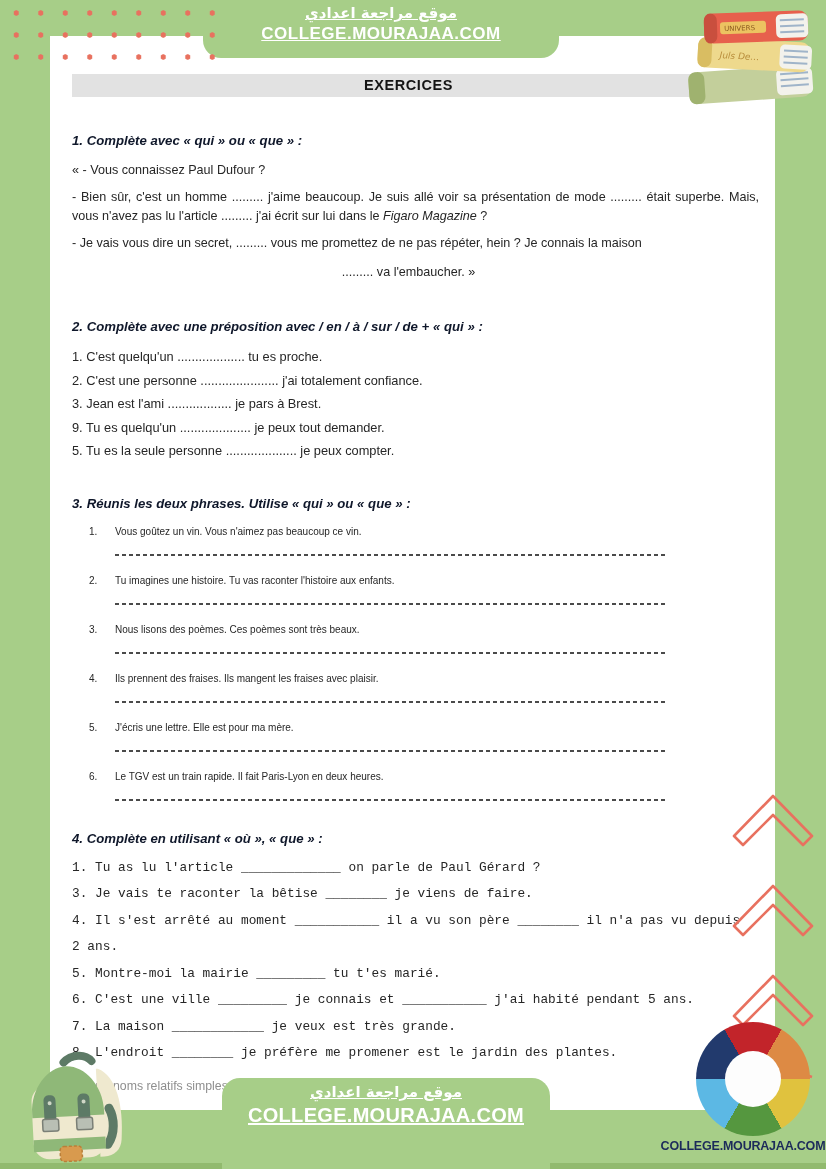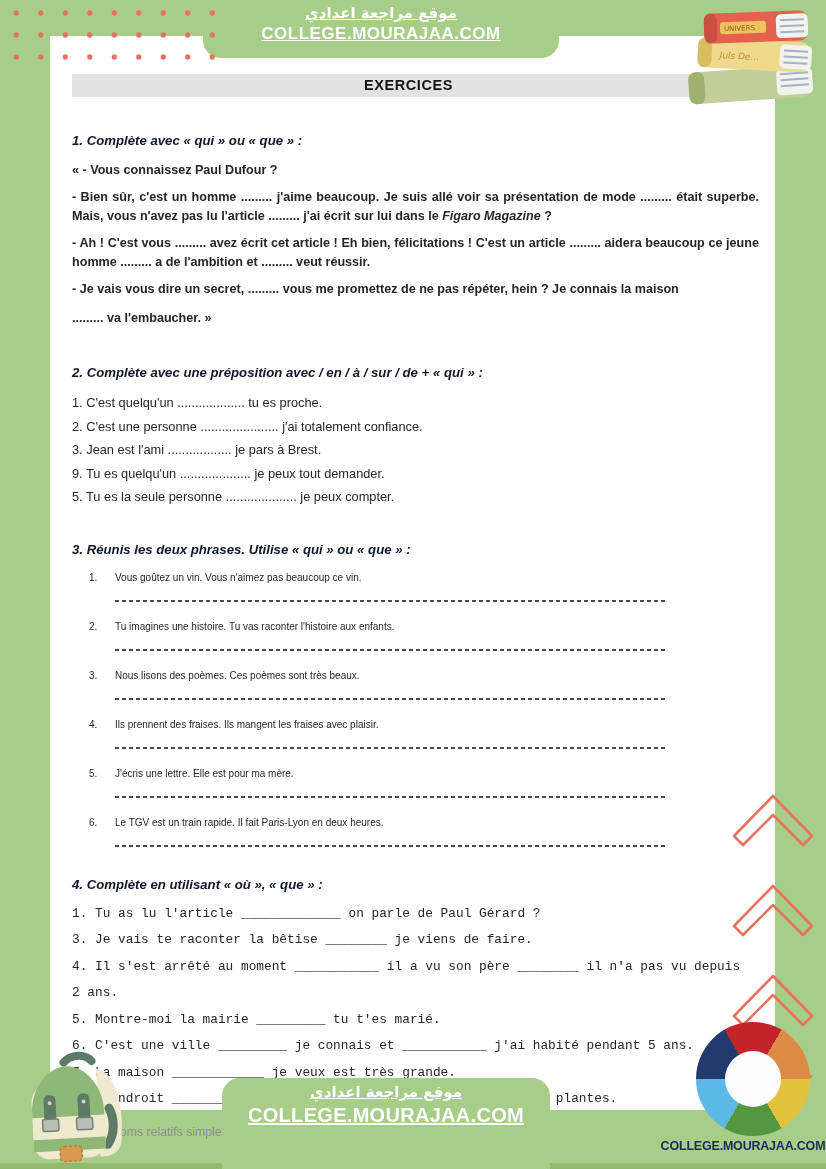--- a/index.html
+++ b/index.html
@@ -55,24 +55,24 @@
     font-size:12.5px;font-weight:bold;color:#1c2b5a;letter-spacing:-0.2px;
   }
   
   .content{position:absolute;left:22px;top:0;width:673px;}
   .title-bar{
     margin-top:38px;height:23px;line-height:23px;background:#e2e2e2;
     text-align:center;font-weight:bold;font-size:14.5px;letter-spacing:.6px;color:#141414;
   }
   .ex-title{font-size:13.2px;font-weight:bold;font-style:italic;color:#0f172a;}
   .ex1-title{margin-top:36px;}
-  .para{font-size:12.6px;line-height:19px;margin-top:8px;font-weight:bold;}
+  .para{font-size:12.6px;line-height:19px;margin-top:8px;}
   .just{text-align:justify;margin-right:-14px;}
   .p1{margin-top:13px;}
-  .p5{margin-top:10px;}
+  .p5{margin-top:10px;text-align:center;}
   .ex2-title{margin-top:37px;}
   .ex2-items{margin-top:11px;}
   .ex2-items .item{font-size:12.8px;line-height:23.5px;}
   .ex3-title{margin-top:33px;}
   .ex3-list{margin-top:13px;}
   .ex3-item{margin-bottom:17px;}
   .ex3-item .row{font-size:10px;line-height:16px;}
   .ex3-item .num{display:inline-block;width:26px;margin-left:17px;}
   .answer-line{
     height:2px;margin:14px 0 0 43px;width:553px;
@@ -89,21 +89,20 @@
 <div class="canvas">
 
   <div class="page">
     <div class="content">
 
       <div class="title-bar">EXERCICES</div>
 
       <div class="ex-title ex1-title">1. Complète avec « qui » ou « que » :</div>
       <div class="para p1">« - Vous connaissez Paul Dufour ?</div>
       <div class="para just"><span>- Bien sûr, c'est un homme ......... j'aime beaucoup. Je suis allé voir sa présentation de mode ......... était superbe. Mais, vous n'avez pas lu l'article ......... j'ai écrit sur lui dans le </span><span style="font-style:italic">Figaro Magazine</span><span> ?</span></div>
-      <div class="para just">- Ah ! C'est vous ......... avez écrit cet article ! Eh bien, félicitations ! C'est un article ......... aidera beaucoup ce jeune homme ......... a de l'ambition et ......... veut réussir.</div>
       <div class="para">- Je vais vous dire un secret, ......... vous me promettez de ne pas répéter, hein ? Je connais la maison</div>
       <div class="para p5">......... va l'embaucher. »</div>
 
       <div class="ex-title ex2-title">2. Complète avec une préposition avec / en / à / sur / de + « qui » :</div>
       <div class="ex2-items">
         <div class="item">1. C'est quelqu'un ................... tu es proche.</div>
         <div class="item">2. C'est une personne ...................... j'ai totalement confiance.</div>
         <div class="item">3. Jean est l'ami .................. je pars à Brest.</div>
         <div class="item">9. Tu es quelqu'un .................... je peux tout demander.</div>
         <div class="item">5. Tu es la seule personne .................... je peux compter.</div>

